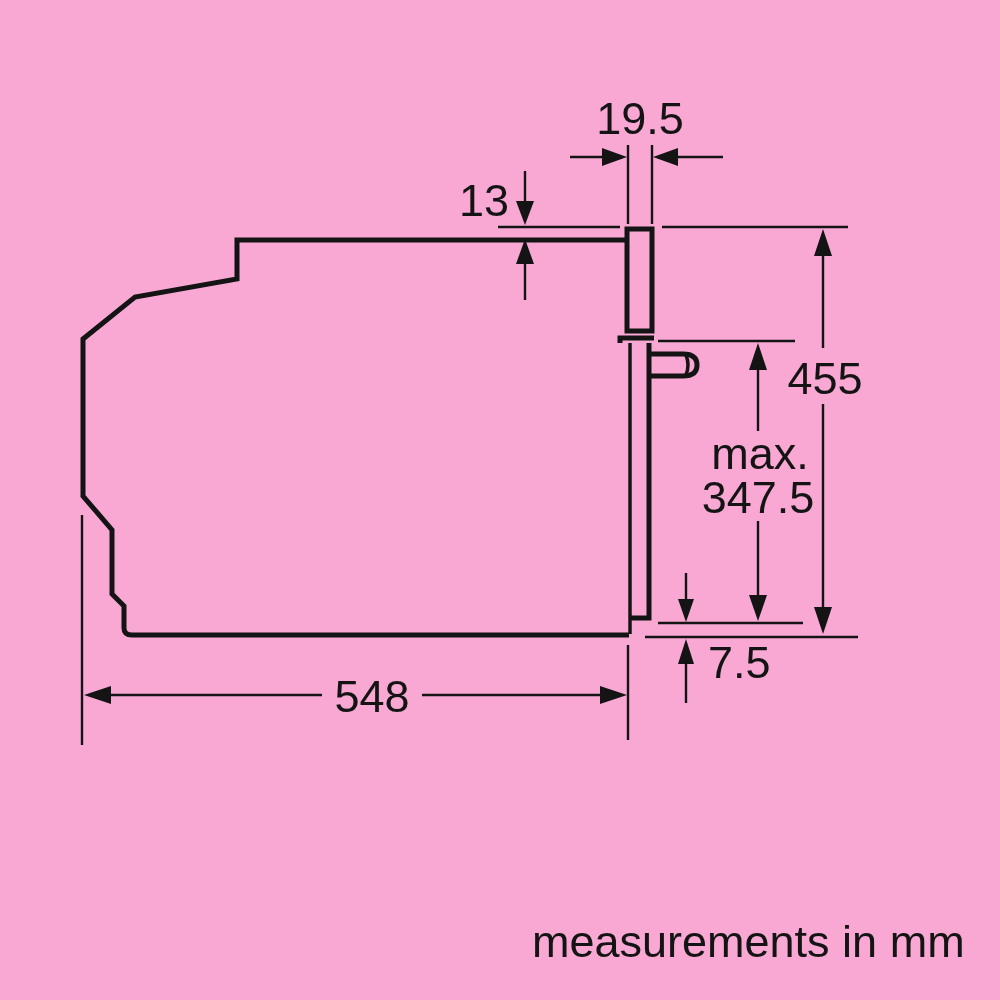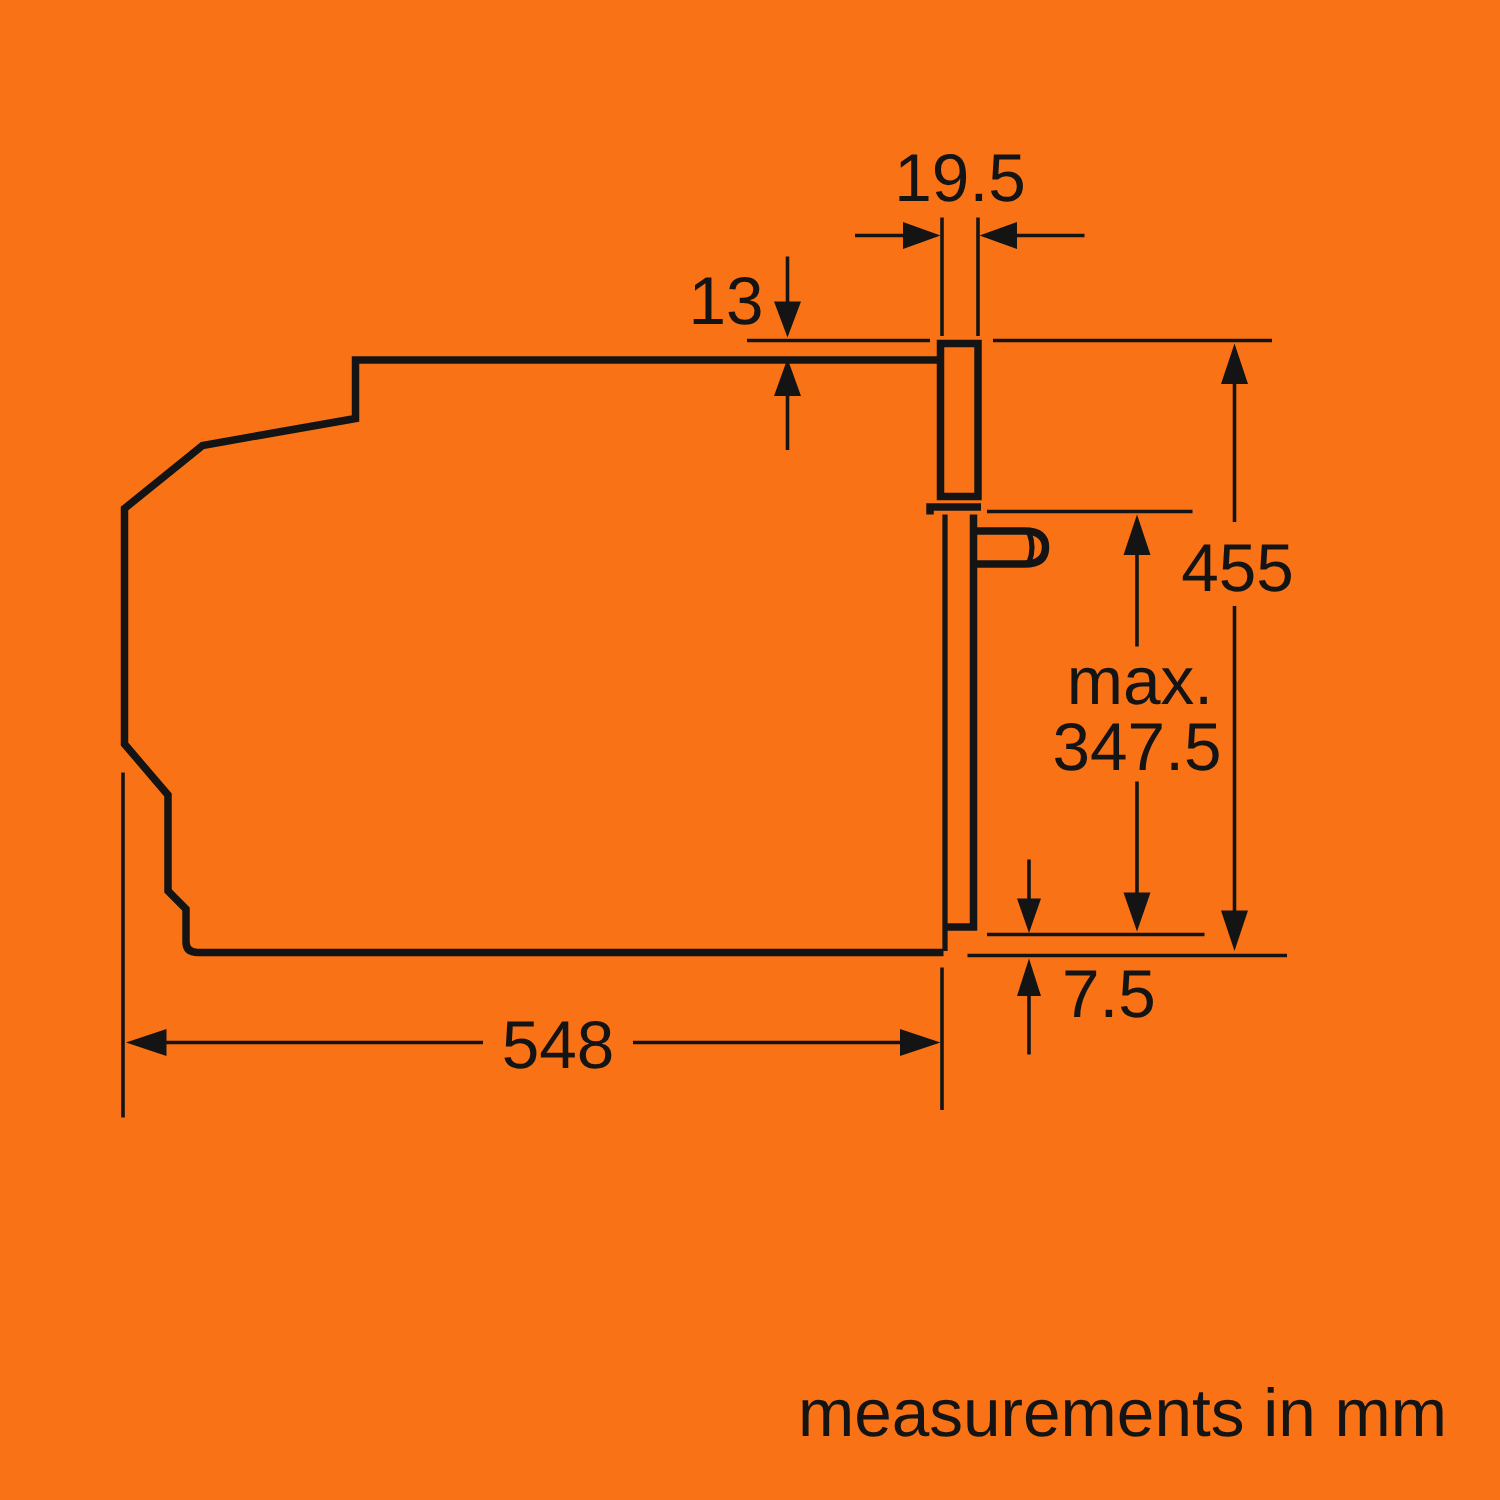--- a/index.html
+++ b/index.html
@@ -7,21 +7,21 @@
     padding: 0;
     background: #ffffff;
     width: 1000px;
     height: 1000px;
     font-family: "Liberation Sans", sans-serif;
   }
   #stage {
     position: relative;
     width: 1000px;
     height: 1000px;
-    background: #f97316;
+    background: #f9a8d4;
     overflow: hidden;
   }
   svg text {
     font-family: "Liberation Sans", sans-serif;
     fill: #141414;
   }
   .dim-text  { font-size: 45px; }
   .cap-text  { font-size: 45px; }
   .thick     { stroke: #141414; stroke-width: 5;   fill: none; }
   .med       { stroke: #141414; stroke-width: 3.5; fill: none; }

